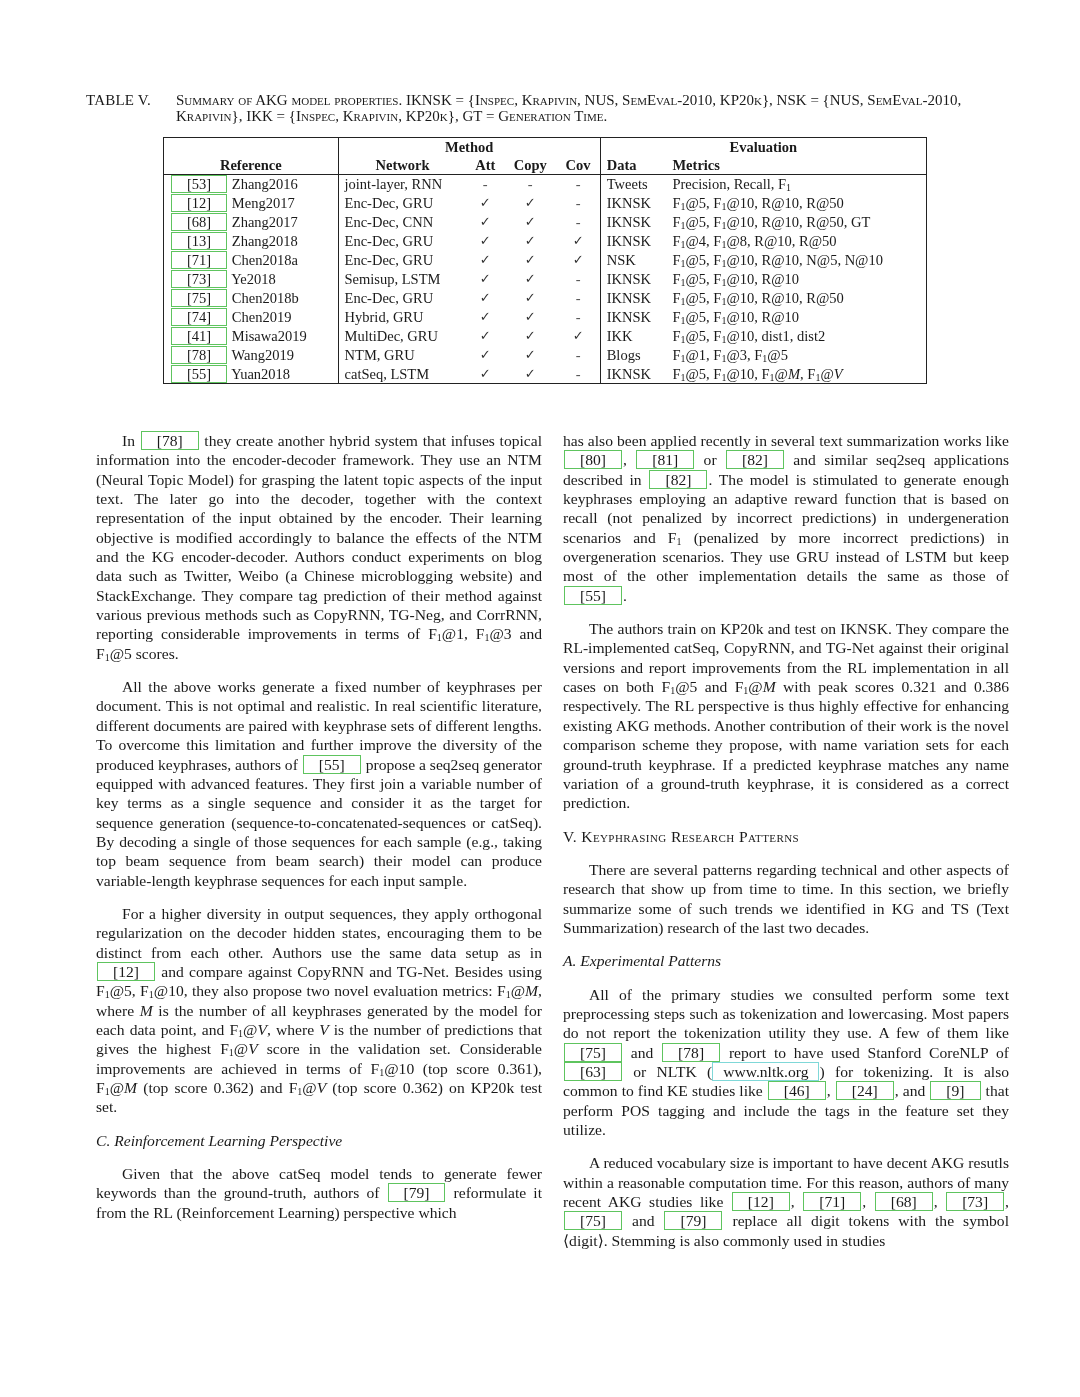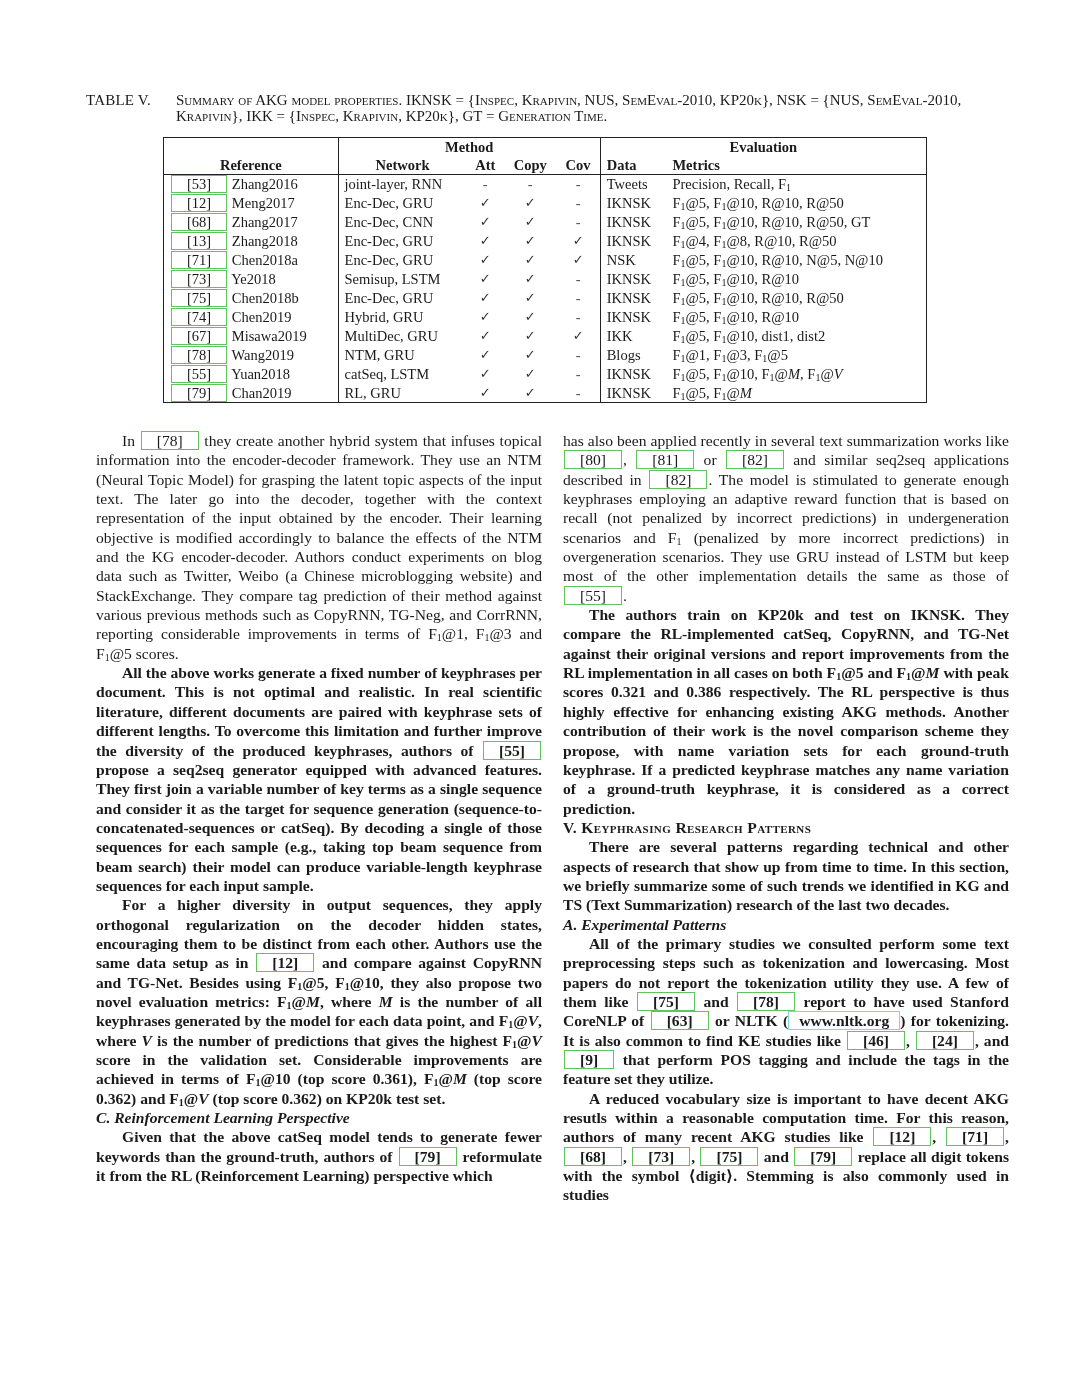--- a/index.html
+++ b/index.html
@@ -33,21 +33,21 @@
   }
   .url { border: 1px solid #7fd8d8; padding: 0 10px; }
   sub { font-size: 10px; vertical-align: -2px; line-height: 0; }
   i.m { font-style: italic; }
 
   .col { position: absolute; width: 446px; font-size: 15.6px; line-height: 19.35px; text-align: justify; }
   .col.left { left: 96px; top: 431px; }
   .col.right { left: 563px; top: 431px; }
   .col p { margin: 0; text-indent: 26px; }
   .col p.cont { text-indent: 0; }
-  .col p + p { margin-top: 0; font-weight: bold; }
+  .col p + p { margin-top: 14px; }
   .subsec { font-style: italic; margin: 18px 0 8px 0; text-indent: 0 !important; }
   .sec { text-align: left; margin: 18px 0 10px 0; text-indent: 0 !important; font-variant: small-caps; letter-spacing: 0.4px; }
 </style>
 </head>
 <body>
 
 <div class="caption">
   <span class="label">TABLE V.</span>
   <span class="text">Summary of AKG model properties. IKNSK = {Inspec, Krapivin, NUS, SemEval-2010, KP20k}, NSK = {NUS, SemEval-2010, Krapivin}, IKK = {Inspec, Krapivin, KP20k}, GT = Generation Time.</span>
 </div>
@@ -136,21 +136,21 @@
       <tr>
         <td><span class="cite">[74]</span> <span>Chen2019</span></td>
         <td class="vsep"><span>Hybrid, GRU</span></td>
         <td class="c"><span class="mark">✓</span></td>
         <td class="c"><span class="mark">✓</span></td>
         <td class="c"><span class="dash">-</span></td>
         <td class="vsep"><span>IKNSK</span></td>
         <td>F<sub>1</sub>@5, F<sub>1</sub>@10, R@10</td>
       </tr>
       <tr>
-        <td><span class="cite">[67]</span> <span>Misawa2019</span></td>
+        <td><span class="cite">[41]</span> <span>Misawa2019</span></td>
         <td class="vsep"><span>MultiDec, GRU</span></td>
         <td class="c"><span class="mark">✓</span></td>
         <td class="c"><span class="mark">✓</span></td>
         <td class="c"><span class="mark">✓</span></td>
         <td class="vsep"><span>IKK</span></td>
         <td>F<sub>1</sub>@5, F<sub>1</sub>@10, dist1, dist2</td>
       </tr>
       <tr>
         <td><span class="cite">[78]</span> <span>Wang2019</span></td>
         <td class="vsep"><span>NTM, GRU</span></td>
@@ -162,29 +162,20 @@
       </tr>
       <tr>
         <td><span class="cite">[55]</span> <span>Yuan2018</span></td>
         <td class="vsep"><span>catSeq, LSTM</span></td>
         <td class="c"><span class="mark">✓</span></td>
         <td class="c"><span class="mark">✓</span></td>
         <td class="c"><span class="dash">-</span></td>
         <td class="vsep"><span>IKNSK</span></td>
         <td>F<sub>1</sub>@5, F<sub>1</sub>@10, F<sub>1</sub>@<i class="m">M</i>, F<sub>1</sub>@<i class="m">V</i></td>
       </tr>
-      <tr>
-        <td><span class="cite">[79]</span> <span>Chan2019</span></td>
-        <td class="vsep"><span>RL, GRU</span></td>
-        <td class="c"><span class="mark">✓</span></td>
-        <td class="c"><span class="mark">✓</span></td>
-        <td class="c"><span class="dash">-</span></td>
-        <td class="vsep"><span>IKNSK</span></td>
-        <td>F<sub>1</sub>@5, F<sub>1</sub>@<i class="m">M</i></td>
-      </tr>
     </tbody>
 </table>
 
 <div class="col left">
   <p>In <span class="cite">[78]</span> they create another hybrid system that infuses topical information into the encoder-decoder framework. They use an NTM (Neural Topic Model) for grasping the latent topic aspects of the input text. The later go into the decoder, together with the context representation of the input obtained by the encoder. Their learning objective is modified accordingly to balance the effects of the NTM and the KG encoder-decoder. Authors conduct experiments on blog data such as Twitter, Weibo (a Chinese microblogging website) and StackExchange. They compare tag prediction of their method against various previous methods such as CopyRNN, TG-Neg, and CorrRNN, reporting considerable improvements in terms of F<sub>1</sub>@1, F<sub>1</sub>@3 and F<sub>1</sub>@5 scores.</p>
   <p>All the above works generate a fixed number of keyphrases per document. This is not optimal and realistic. In real scientific literature, different documents are paired with keyphrase sets of different lengths. To overcome this limitation and further improve the diversity of the produced keyphrases, authors of <span class="cite">[55]</span> propose a seq2seq generator equipped with advanced features. They first join a variable number of key terms as a single sequence and consider it as the target for sequence generation (sequence-to-concatenated-sequences or catSeq). By decoding a single of those sequences for each sample (e.g., taking top beam sequence from beam search) their model can produce variable-length keyphrase sequences for each input sample.</p>
   <p>For a higher diversity in output sequences, they apply orthogonal regularization on the decoder hidden states, encouraging them to be distinct from each other. Authors use the same data setup as in <span class="cite">[12]</span> and compare against CopyRNN and TG-Net. Besides using F<sub>1</sub>@5, F<sub>1</sub>@10, they also propose two novel evaluation metrics: F<sub>1</sub>@<i class="m">M</i>, where <i class="m">M</i> is the number of all keyphrases generated by the model for each data point, and F<sub>1</sub>@<i class="m">V</i>, where <i class="m">V</i> is the number of predictions that gives the highest F<sub>1</sub>@<i class="m">V</i> score in the validation set. Considerable improvements are achieved in terms of F<sub>1</sub>@10 (top score 0.361), F<sub>1</sub>@<i class="m">M</i> (top score 0.362) and F<sub>1</sub>@<i class="m">V</i> (top score 0.362) on KP20k test set.</p>
   <p class="subsec">C. Reinforcement Learning Perspective</p>
   <p>Given that the above catSeq model tends to generate fewer keywords than the ground-truth, authors of <span class="cite">[79]</span> reformulate it from the RL (Reinforcement Learning) perspective which</p>
 </div>

